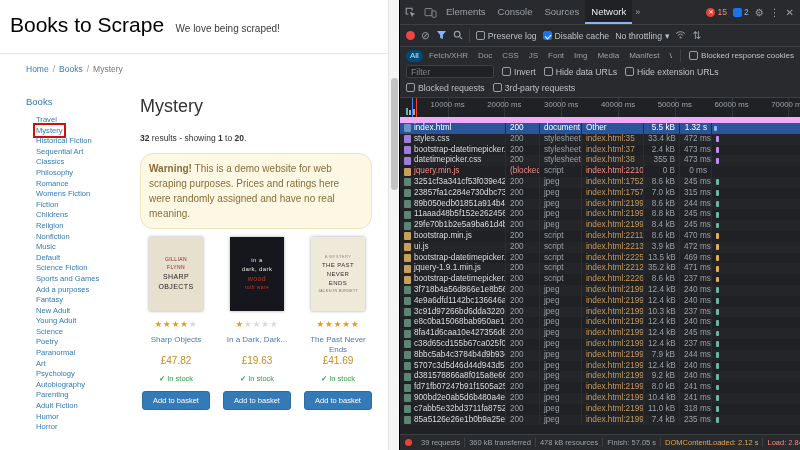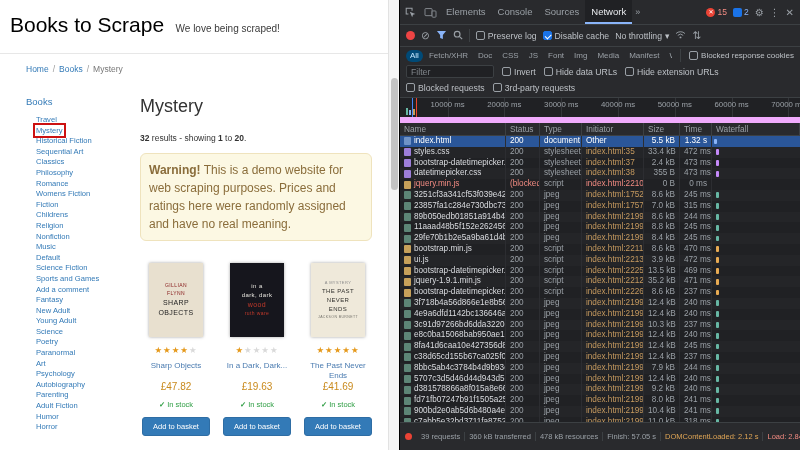--- a/index.html
+++ b/index.html
@@ -18,21 +18,21 @@
   .bc-current { color:#777; }
   .content { display:flex; padding:14px 0 0 26px; }
   .sidebar { width:104px; flex-shrink:0; }
   .sidebar-root { display:block; color:#337ab7; font-size:9.5px; text-decoration:none; margin-bottom:9px; }
   .sidebar-item { margin:0 0 3px 10px; font-size:7.6px; line-height:7.6px; }
   .cat-link { color:#337ab7; text-decoration:none; }
   .annotated { outline:2px solid #cc1111; outline-offset:1px; }
   .main { flex:1; padding:0 10px 0 10px; }
   .page-title { font-size:18px; font-weight:400; color:#333; margin:0 0 16px; }
   .results-line { font-size:8.5px; color:#333; margin-bottom:10px; }
-  .warning-box { background:#fcf8e3; border:1px solid #efe3bd; border-radius:6px; padding:7px 8px; font-size:12px; color:#8a6d3b; line-height:1.5; margin-bottom:22px; max-width:232px; }
+  .warning-box { background:#fcf8e3; border:1px solid #efe3bd; border-radius:13px; padding:7px 8px; font-size:10px; color:#8a6d3b; line-height:1.5; margin-bottom:8px; max-width:232px; }
   .books-row { display:flex; gap:9px; }
   .book-card { width:72px; display:flex; flex-direction:column; align-items:center; text-align:center; }
   .book-cover { width:54px; height:74px; box-shadow:0 0 3px rgba(0,0,0,.35); display:flex; flex-direction:column; align-items:center; justify-content:center; gap:2px; padding:3px; cursor:pointer; }
   .cover-line { line-height:1.15; letter-spacing:.4px; white-space:nowrap; }
   .stars { margin-top:8px; font-size:8.5px; letter-spacing:1px; color:#d9d9d9; }
   .star.filled { color:#e59819; }
   .book-title { margin-top:6px; font-size:8px; line-height:1.25; color:#4a7bb0; text-decoration:none; min-height:20px; cursor:pointer; }
   .book-price { font-size:10px; color:#c98a1d; }
   .book-stock { margin-top:8px; font-size:7.5px; color:#2f9e44; }
   .stock-check { margin-right:2px; font-weight:bold; }
@@ -96,21 +96,21 @@
   .fi { width:7px; height:8px; border-radius:1px; margin-right:3px; flex-shrink:0; display:inline-block; }
   .fi-doc { background:#6e93c7; } .fi-css { background:#9d7ed9; } .fi-js { background:#c7a15a; } .fi-img { background:#5d8576; }
   .cell-init { color:#c69a5f; }
   .num { text-align:right; color:#9aa0a6; }
   .cell-wf { position:relative; border-right:none; }
   .wf-bar { position:absolute; top:2.5px; bottom:2.5px; width:3px; border-radius:1px; }
   .dt-row.selected, .dt-row.selected:nth-child(even) { background:#2a5699; }
   .dt-row.selected .dt-cell, .dt-row.selected .cell-init, .dt-row.selected .num, .dt-row.selected .cell-name { color:#fff; }
   .dt-row.blocked .cell-name, .dt-row.blocked .cell-init, .dt-row.blocked .c1 { color:#f28b82; }
 
-  .dt-footer { height:28px; border-top:1px solid #3c4043; background:#292a2d; display:flex; align-items:center; padding:0 5px; font-size:7.5px; color:#9aa0a6; flex-shrink:0; white-space:nowrap; overflow:hidden; }
+  .dt-footer { height:16px; border-top:1px solid #3c4043; background:#292a2d; display:flex; align-items:center; padding:0 5px; font-size:7.5px; color:#9aa0a6; flex-shrink:0; white-space:nowrap; overflow:hidden; }
   .footer-dot { width:7px; height:7px; border-radius:50%; background:#ea4335; margin-right:5px; flex-shrink:0; }
   .f-item { padding:0 4px; }
   .f-item + .f-item { border-left:1px solid #3c4043; }
   .f-dcl { color:#dfa555; }
   .f-load { color:#f28b82; }
 </style>
 </head>
 <body>
 
 <div class="app">
@@ -134,21 +134,21 @@
             <div class="sidebar-item"><a class="cat-link">Romance</a></div>
             <div class="sidebar-item"><a class="cat-link">Womens Fiction</a></div>
             <div class="sidebar-item"><a class="cat-link">Fiction</a></div>
             <div class="sidebar-item"><a class="cat-link">Childrens</a></div>
             <div class="sidebar-item"><a class="cat-link">Religion</a></div>
             <div class="sidebar-item"><a class="cat-link">Nonfiction</a></div>
             <div class="sidebar-item"><a class="cat-link">Music</a></div>
             <div class="sidebar-item"><a class="cat-link">Default</a></div>
             <div class="sidebar-item"><a class="cat-link">Science Fiction</a></div>
             <div class="sidebar-item"><a class="cat-link">Sports and Games</a></div>
-            <div class="sidebar-item"><a class="cat-link">Add a comment</a></div>
+            <div class="sidebar-item"><a class="cat-link">Add a purposes</a></div>
             <div class="sidebar-item"><a class="cat-link">Fantasy</a></div>
             <div class="sidebar-item"><a class="cat-link">New Adult</a></div>
             <div class="sidebar-item"><a class="cat-link">Young Adult</a></div>
             <div class="sidebar-item"><a class="cat-link">Science</a></div>
             <div class="sidebar-item"><a class="cat-link">Poetry</a></div>
             <div class="sidebar-item"><a class="cat-link">Paranormal</a></div>
             <div class="sidebar-item"><a class="cat-link">Art</a></div>
             <div class="sidebar-item"><a class="cat-link">Psychology</a></div>
             <div class="sidebar-item"><a class="cat-link">Autobiography</a></div>
             <div class="sidebar-item"><a class="cat-link">Parenting</a></div>
@@ -347,29 +347,20 @@
         <div class="tl-grid" style="left: 54.5%;"></div>
         <span class="tl-label" style="left: 54.5%;">40000 ms</span>
         <div class="tl-grid" style="left: 68.7%;"></div>
         <span class="tl-label" style="left: 68.7%;">50000 ms</span>
         <div class="tl-grid" style="left: 82.9%;"></div>
         <span class="tl-label" style="left: 82.9%;">60000 ms</span>
         <div class="tl-grid" style="left: 97.1%;"></div>
         <span class="tl-label" style="left: 97.1%;">70000 ms</span>
       </div>
 
-    <div class="dt-thead">
-        <div class="dt-th c0">Name</div>
-        <div class="dt-th c1">Status</div>
-        <div class="dt-th c2">Type</div>
-        <div class="dt-th c3">Initiator</div>
-        <div class="dt-th c4">Size</div>
-        <div class="dt-th c5">Time</div>
-        <div class="dt-th c6">Waterfall</div>
-      </div>
     <div class="dt-rows">
         <div class="dt-row selected">
           <div class="dt-cell c0 cell-name">
             <span class="fi fi-doc"></span>
             <span>index.html</span>
           </div>
           <div class="dt-cell c1">200</div>
           <div class="dt-cell c2">document</div>
           <div class="dt-cell c3 cell-init">Other</div>
           <div class="dt-cell c4 num">5.5 kB</div>

